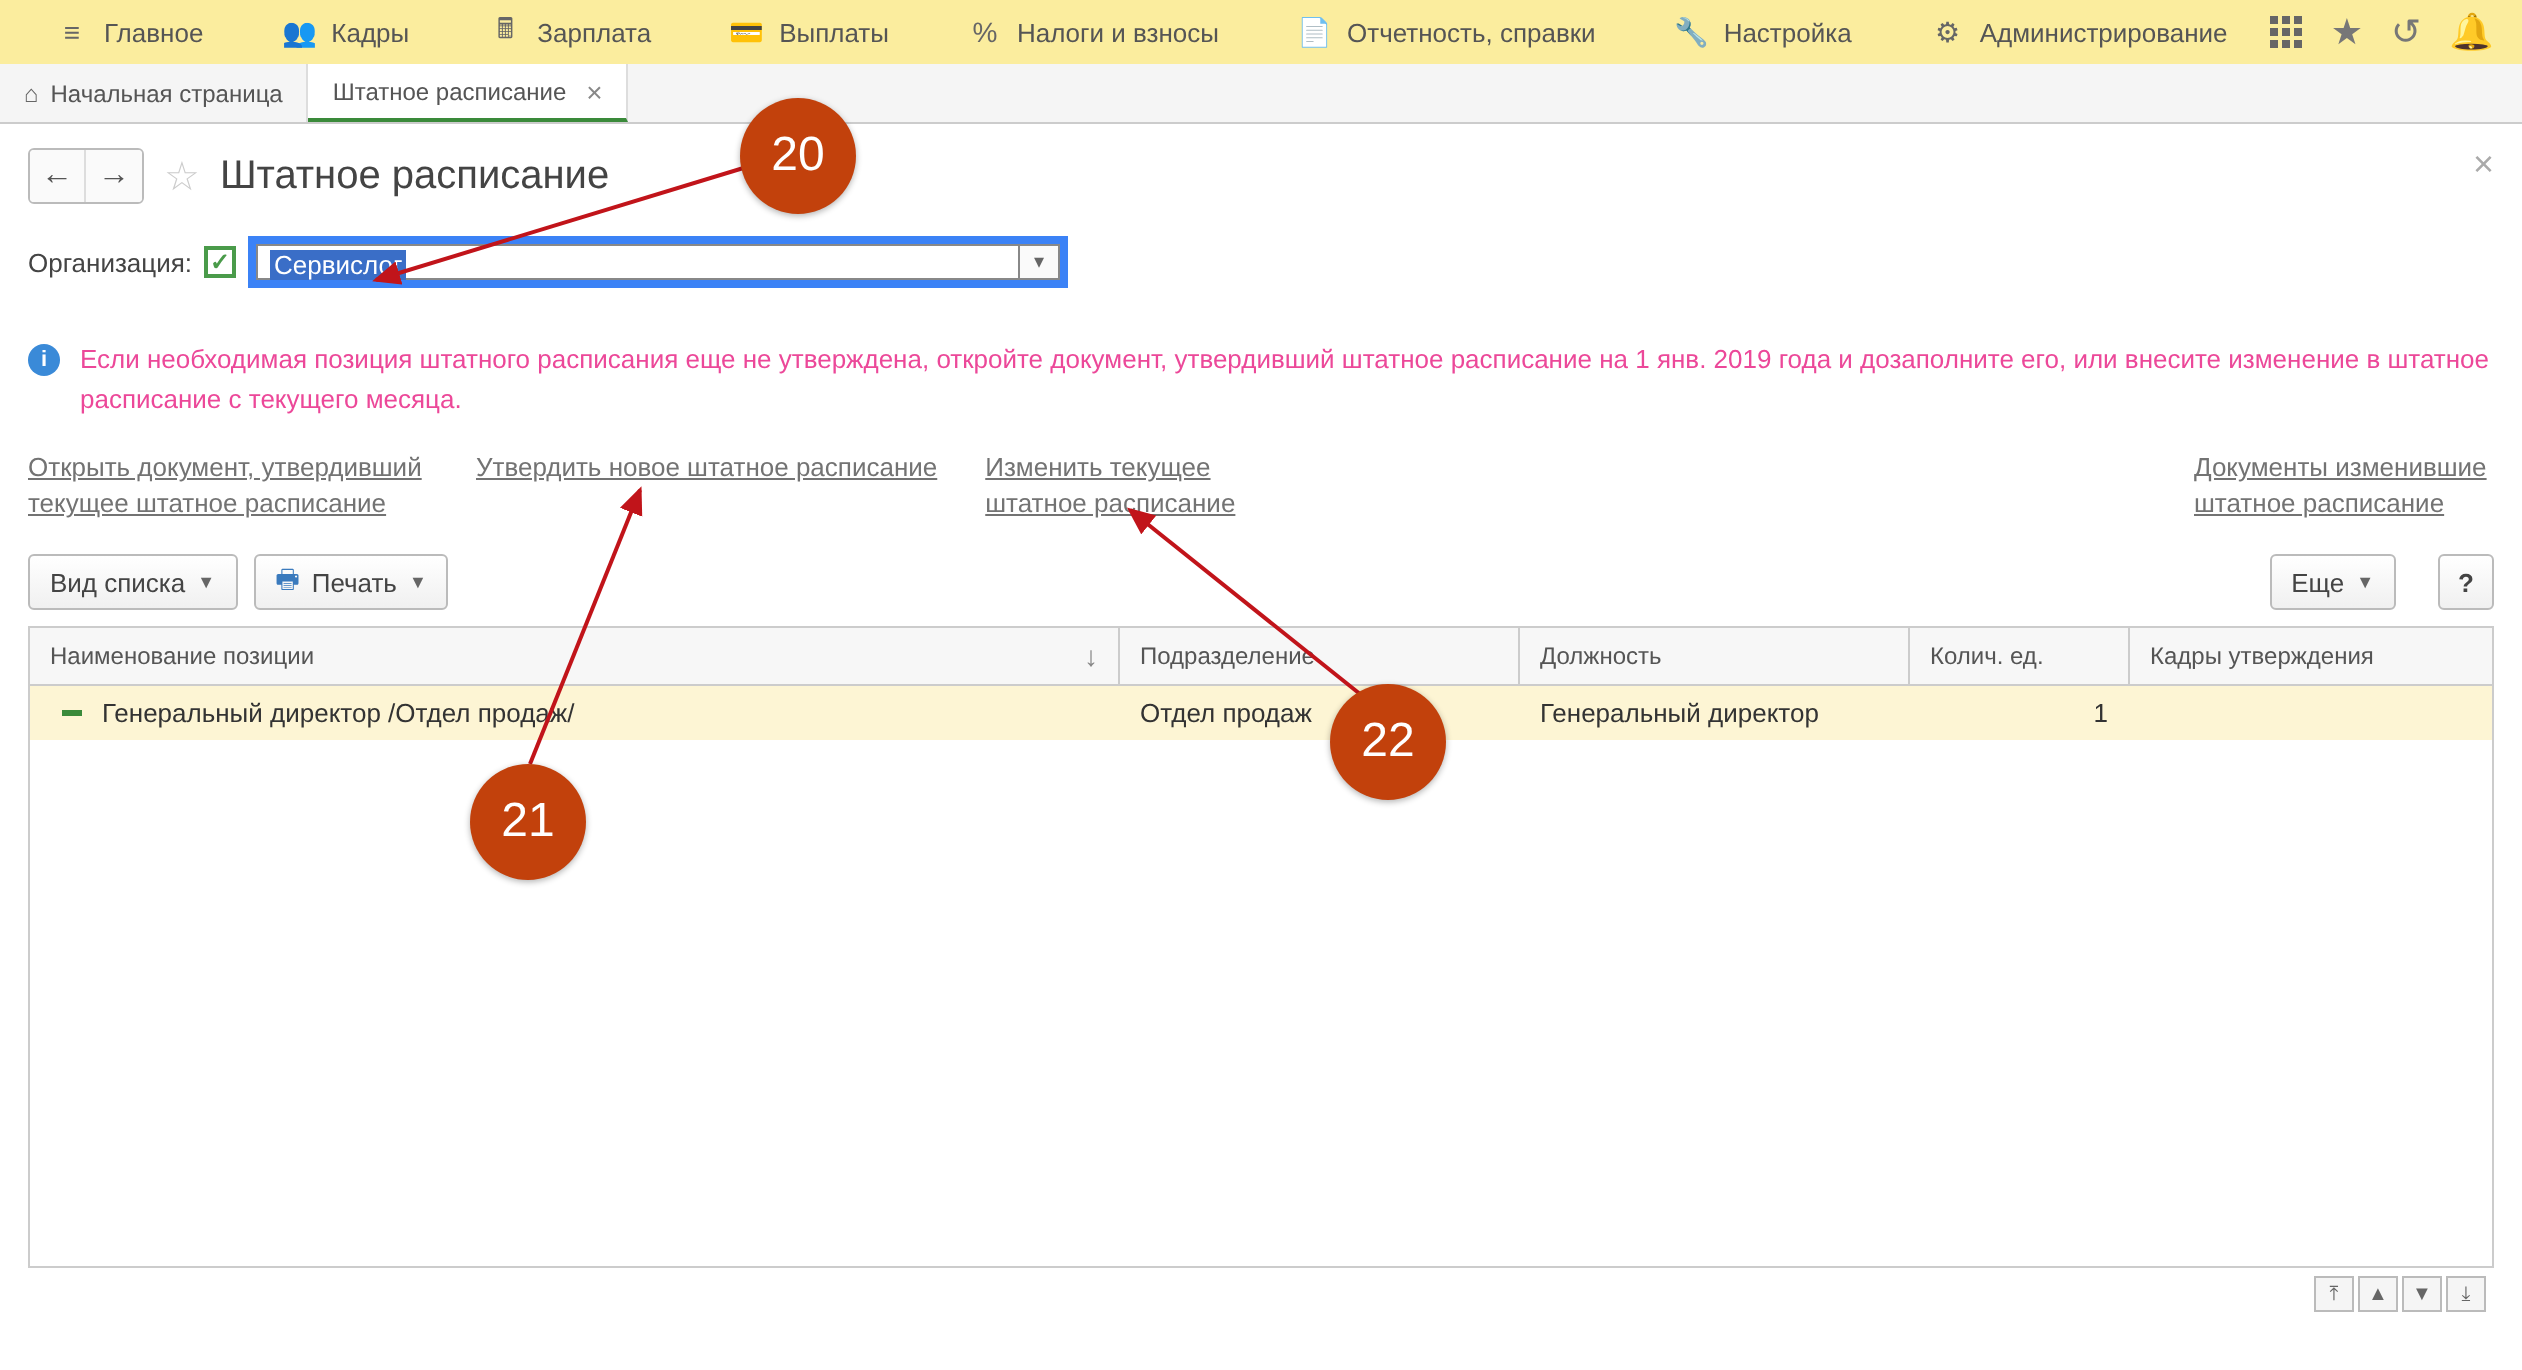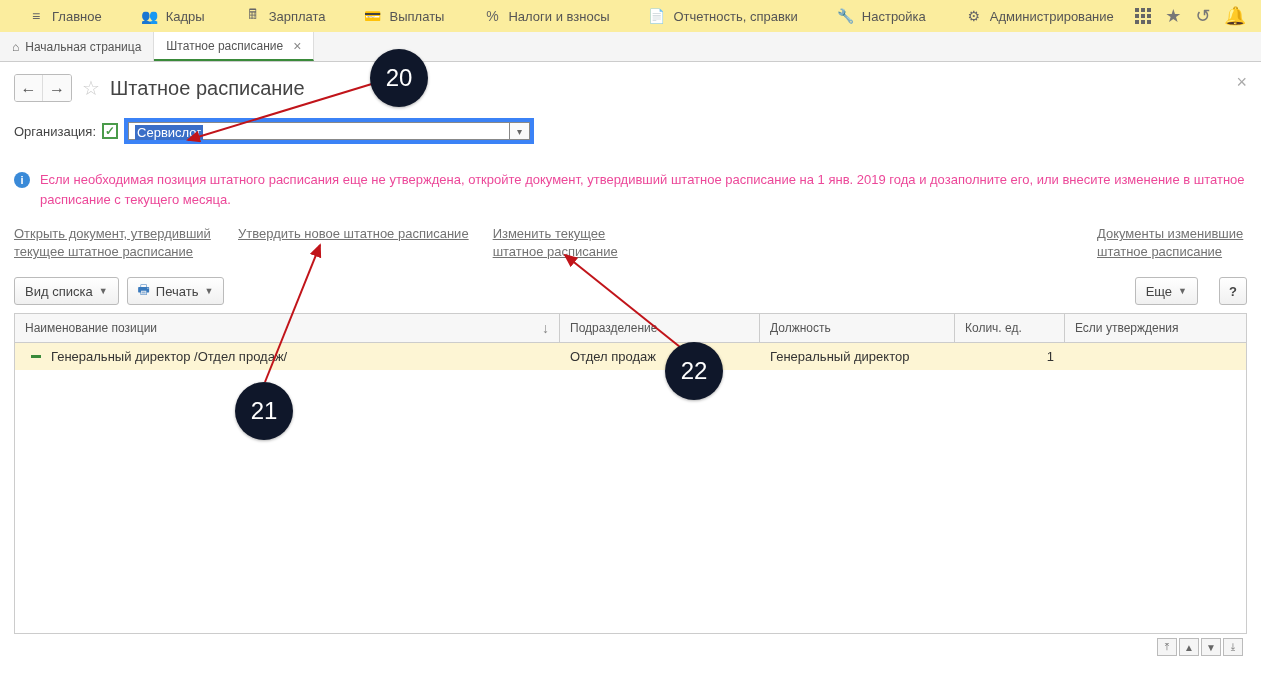--- a/index.html
+++ b/index.html
@@ -78,21 +78,21 @@
   .td-pos { width: 195px; }
   .td-qty { width: 110px; text-align: right; }
   .td-date { flex: 1; }
   .row-marker { width: 10px; height: 3px; background: #3a8a3a; margin-left: 6px; }
   
   
   .scroll-ctrls { display: flex; justify-content: flex-end; gap: 2px; margin-top: 4px; padding-right: 4px; }
   .scroll-btn { width: 20px; height: 18px; border: 1px solid #bbb; background: #f5f5f5; cursor: pointer; display: flex; align-items: center; justify-content: center; font-size: 10px; color: #666; }
   
   
-  .callout { position: absolute; width: 58px; height: 58px; border-radius: 50%; background: #0f172a; color: #fff; display: flex; align-items: center; justify-content: center; font-size: 24px; font-weight: normal; z-index: 10; box-shadow: 0 1px 3px rgba(0,0,0,0.3); text-align: right; }
+  .callout { position: absolute; width: 58px; height: 58px; border-radius: 50%; background: #c2410c; color: #fff; display: flex; align-items: center; justify-content: center; font-size: 24px; font-weight: normal; z-index: 10; box-shadow: 0 1px 3px rgba(0,0,0,0.3); text-align: right; }
   .arrow-svg { position: absolute; pointer-events: none; z-index: 9; }
 </style>
 </head>
 <body>
 
 <div class="top-menu">
   <div class="top-menu-left">
     <div class="menu-item">
       <span class="menu-icon">≡</span>
       <span>Главное</span>
@@ -213,21 +213,21 @@
 
   <div class="table-wrap">
     <div class="table-header">
       <div class="th th-name">
         <span>Наименование позиции</span>
         <span class="sort-ind">↓</span>
       </div>
       <div class="th th-dept">Подразделение</div>
       <div class="th th-pos">Должность</div>
       <div class="th th-qty">Колич. ед.</div>
-      <div class="th th-date">Если утверждения</div>
+      <div class="th th-date">Кадры утверждения</div>
     </div>
     <div class="table-body">
       <div class="tr">
         <div class="td td-name">
           <span class="row-marker"></span>
           <span>Генеральный директор /Отдел продаж/</span>
         </div>
         <div class="td td-dept">Отдел продаж</div>
         <div class="td td-pos">Генеральный директор</div>
         <div class="td td-qty">1</div>

